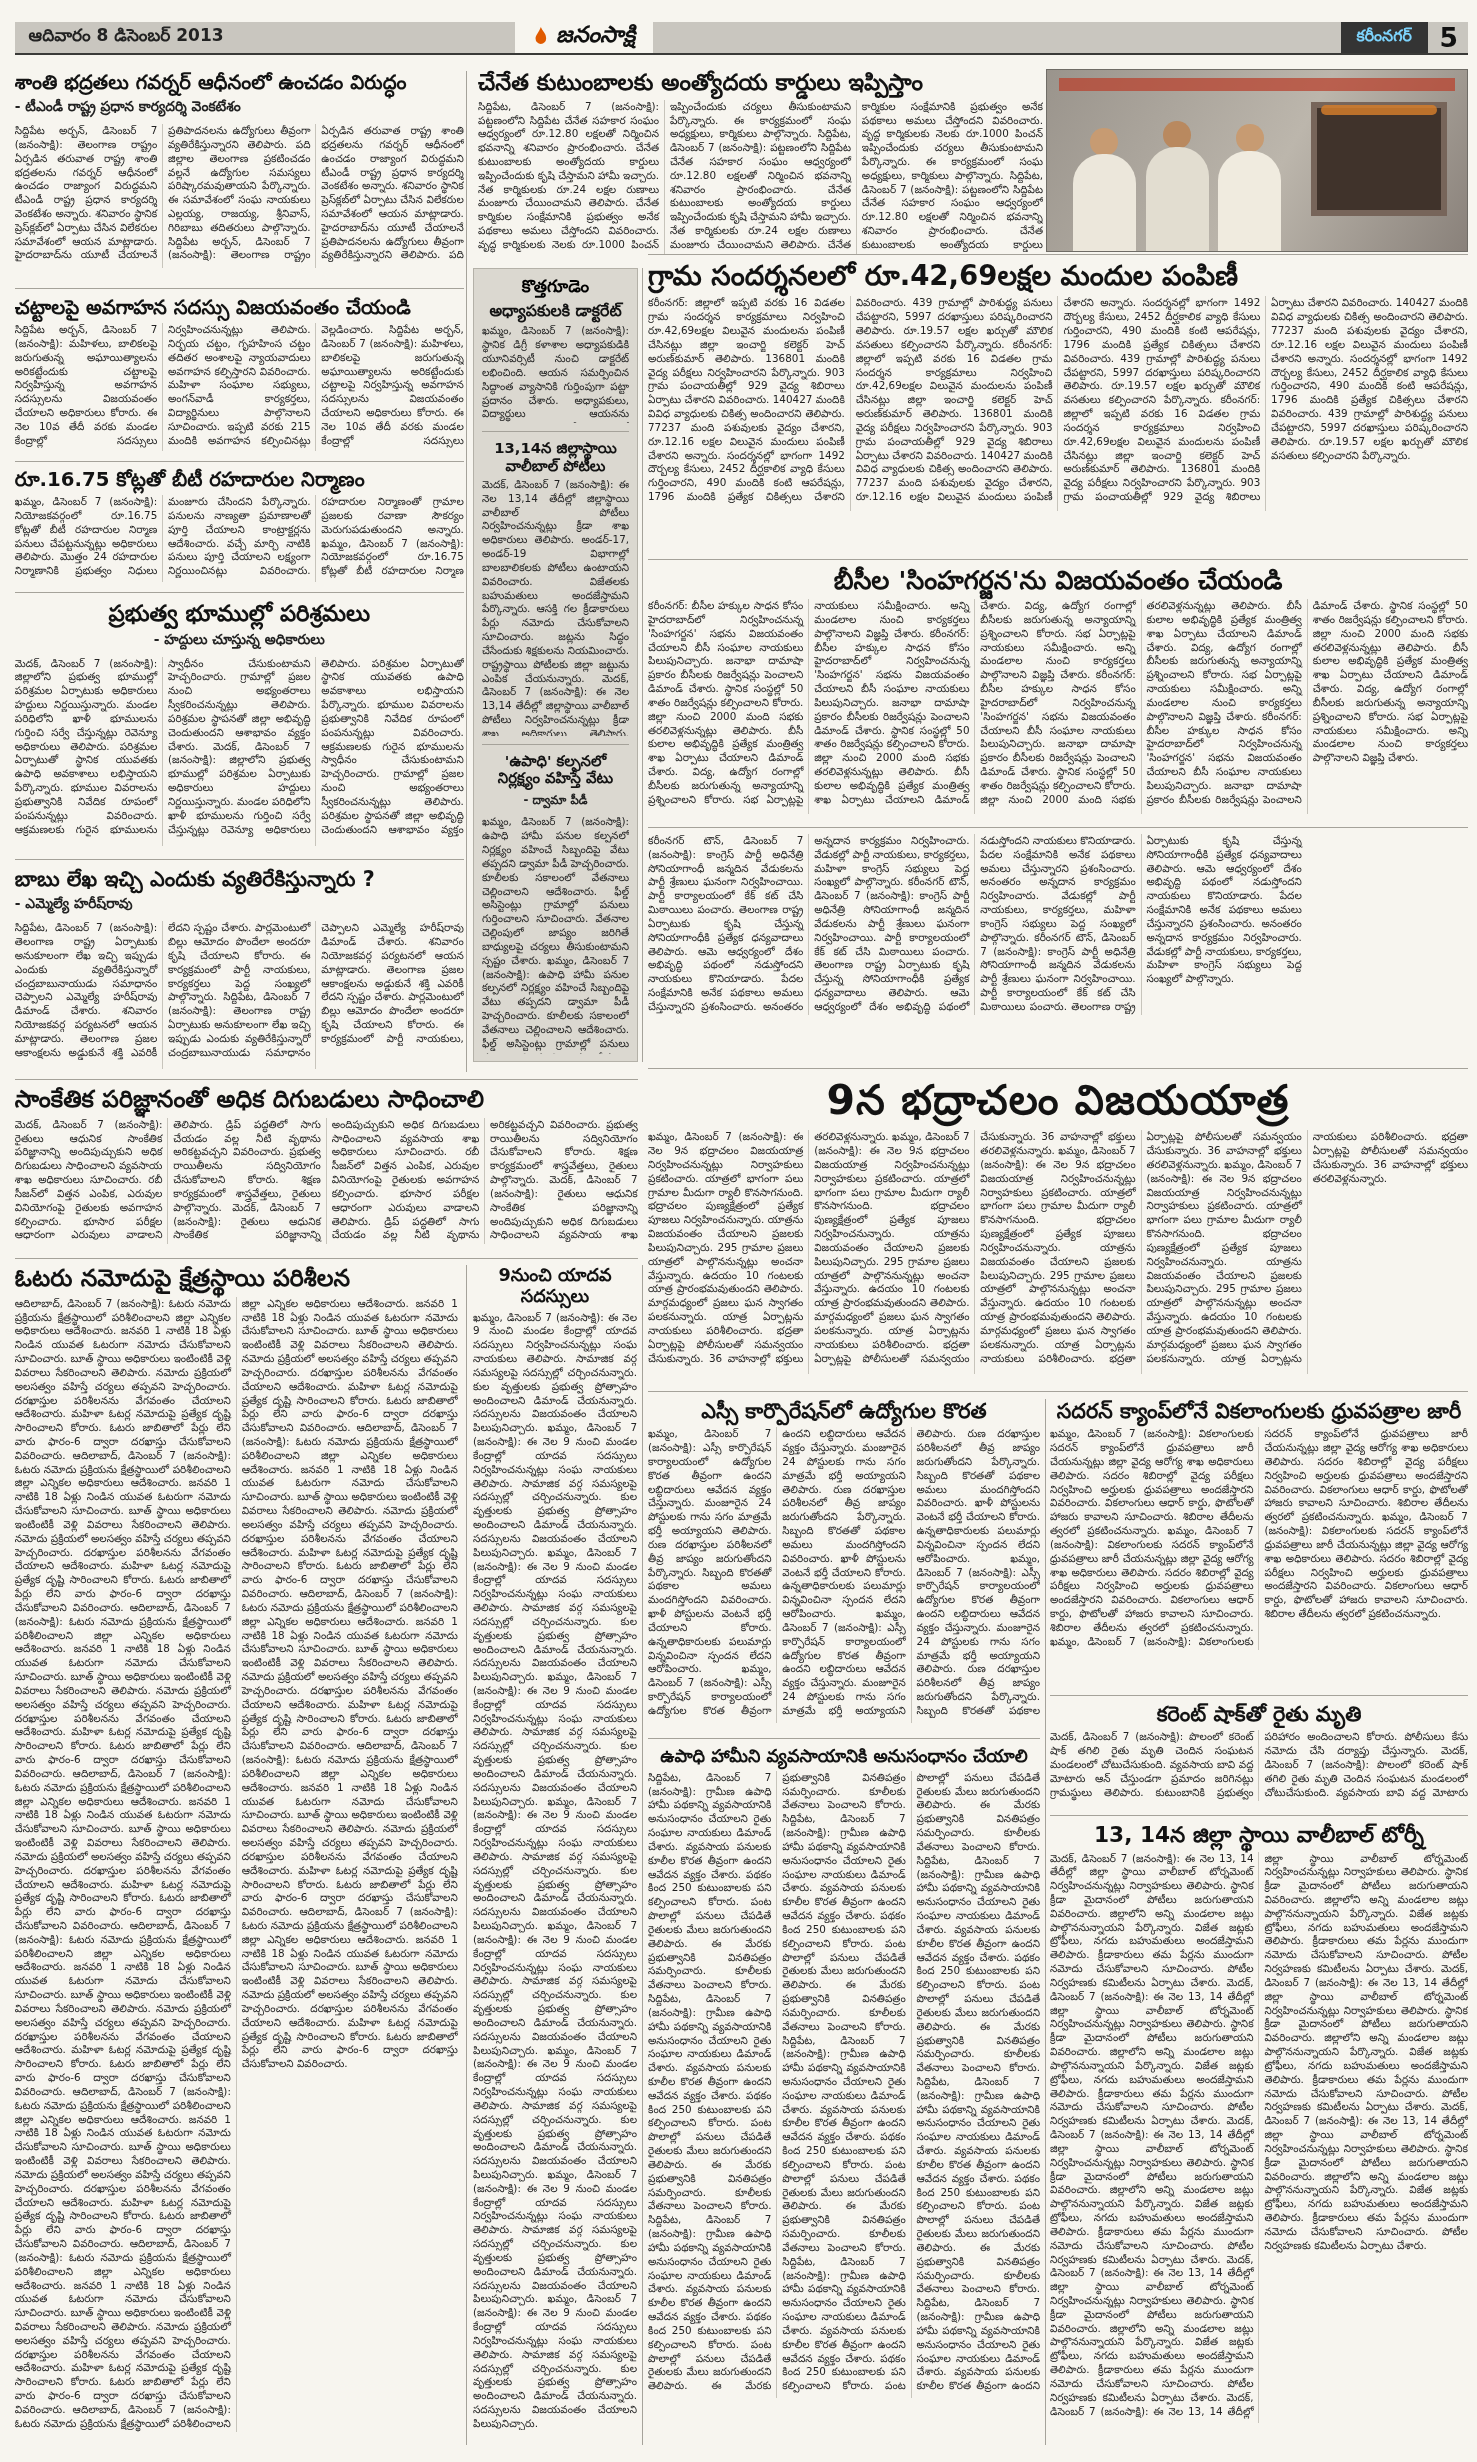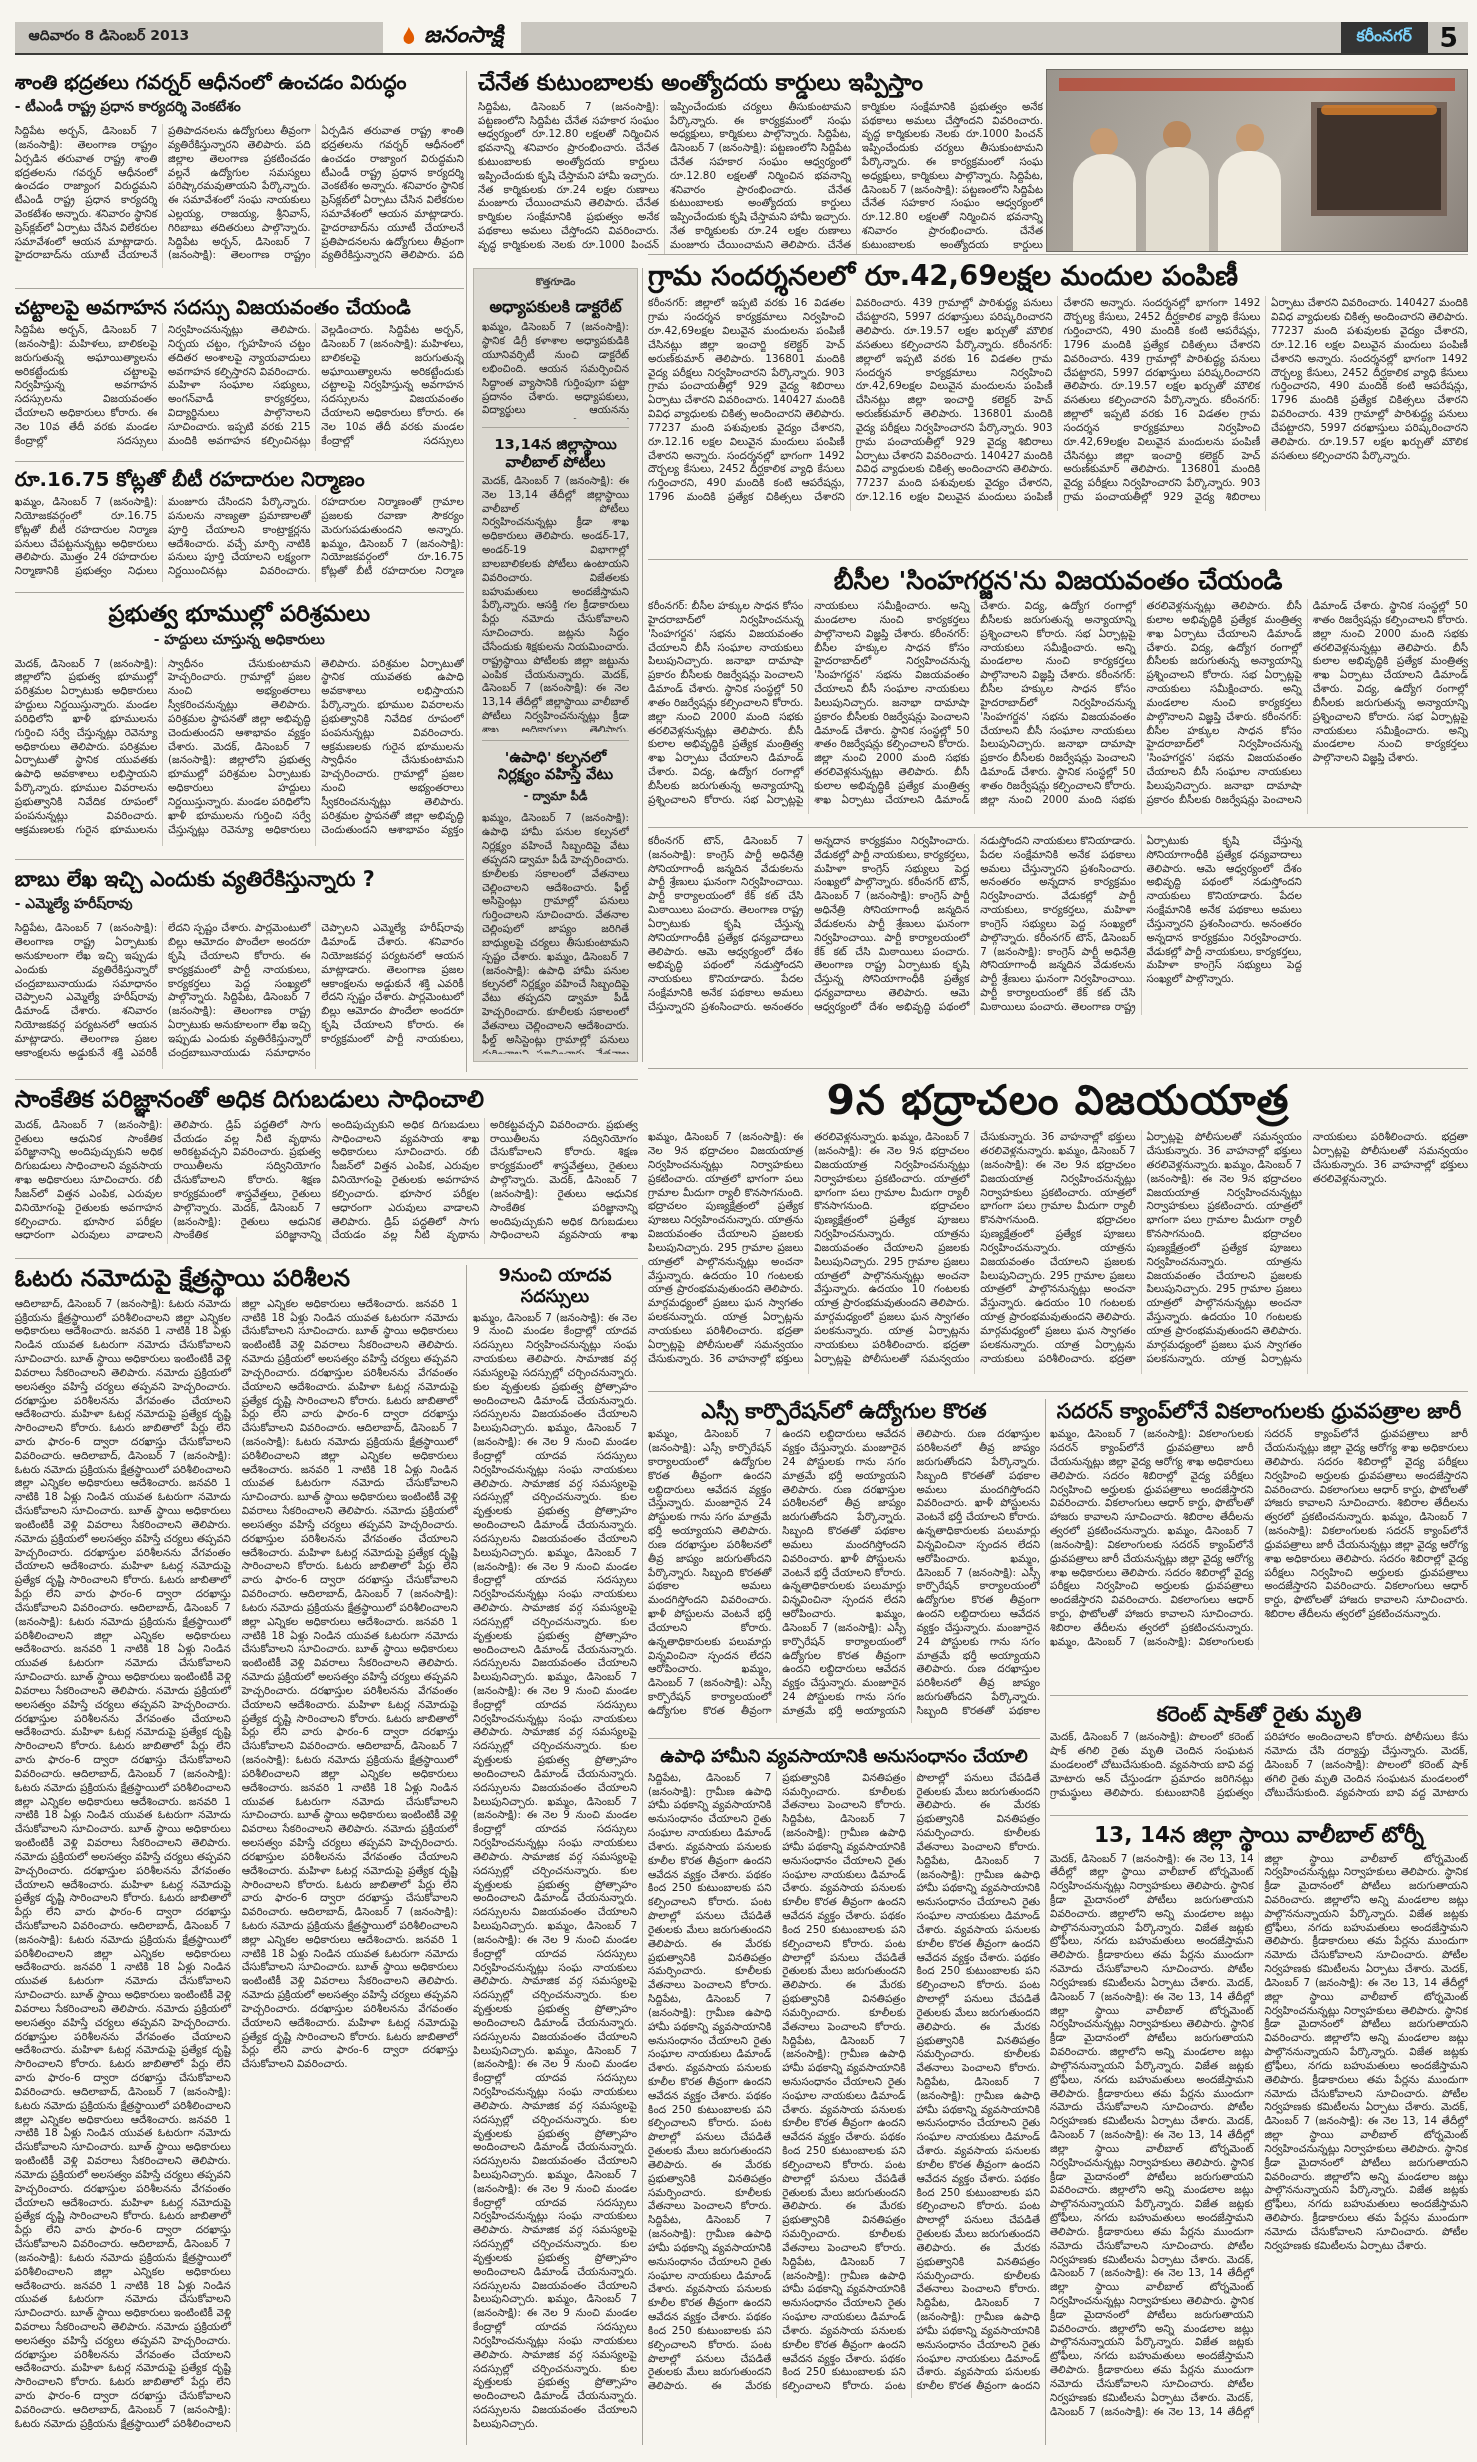--- a/index.html
+++ b/index.html
@@ -3,21 +3,21 @@
 <meta charset="utf-8">
 <style>
   * { margin:0; padding:0; box-sizing:border-box; }
   html,body { background:#d8d6d0; }
   body { font-family:"DejaVu Sans", sans-serif; }
   .page { position:relative; width:1478px; height:2463px; background:#f7f5ef; margin:0 auto; overflow:hidden; color:#1b1b1b; }
 
   
   .header { position:absolute; left:14.8px; top:21.7px; width:1453px; height:33px; background:#c9c6bf;
             display:flex; align-items:stretch; border-bottom:2px solid #3a3a38; }
-  .header .date { display:flex; align-items:center; font-weight:700; font-size:14px; color:#222; padding:0 13.8px; width:368px; }
+  .header .date { display:flex; align-items:center; font-weight:700; font-size:17px; color:#222; padding:0 13.8px; width:500px; }
   .header .mast { display:flex; align-items:center; gap:5.9px; background:#f7f5ef; padding:0 17.7px;
                   font-size:22.7px; font-weight:700; font-style:italic; color:#111;text-align:center; }
   .header .fill { flex:1; }
   .header .edition { align-self:center; background:#343434; color:#7dd3fc; font-weight:700; font-size:15.8px;
                      padding:3.9px 15.8px; margin-right:11.8px; }
   .header .pageno { align-self:center; font-size:26.6px; font-weight:700; color:#111; padding-right:9.9px; }
 
   
   .art { position:absolute; overflow:hidden; }
   .hl { font-weight:700; color:#131313; line-height:1.18; margin-bottom:3.9px; }
@@ -25,21 +25,21 @@
   .sub { font-weight:700; font-size:13.8px; margin:2px 0 5.9px; color:#222; }
   .body { font-size:10.4px; line-height:1.33; text-align:justify; color:#222;
           column-gap:10.8px; column-rule:1px solid #c7c4bb; column-fill:auto; overflow:hidden; }
   .c2{column-count:2}.c3{column-count:3}.c4{column-count:4}.c5{column-count:5}
 
   .vsep { position:absolute; width:1px; background:#a5a29a; }
   .hsep { position:absolute; height:1px; background:#a5a29a; }
 
   .graybox { position:absolute; background:#dbd8d0; border:1px solid #b4b1a8; padding:6.9px 7.9px;
              display:flex; flex-direction:column; overflow:hidden; }
-  .gloc { font-weight:700; font-size:10px; color:#404040; margin-bottom:8px; }
+  .gloc { font-weight:700; font-size:17px; color:#000000; margin-bottom:2px; }
   .gsec-rule { border-top:1px solid #a5a29a; margin-top:7.9px; padding-top:6.9px; }
 
   .photo { position:absolute; background:linear-gradient(120deg,#9a948c,#bcb6ac 55%,#89817a); border:1px solid #6f6c66; overflow:hidden; }
 </style>
 </head>
 <body>
 
 <div class="page">
 
   <div class="header">

